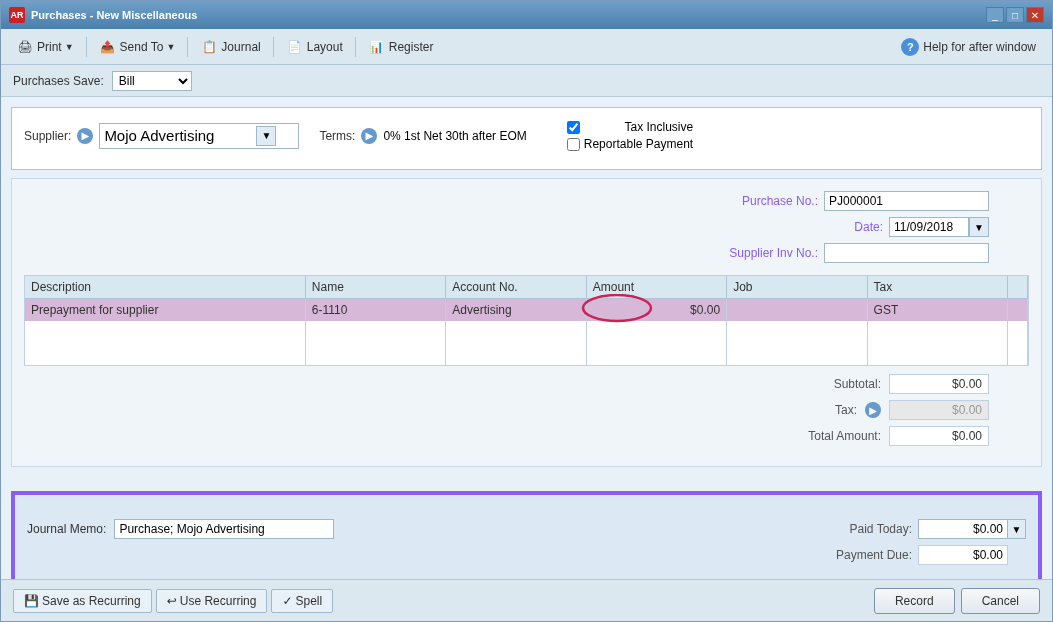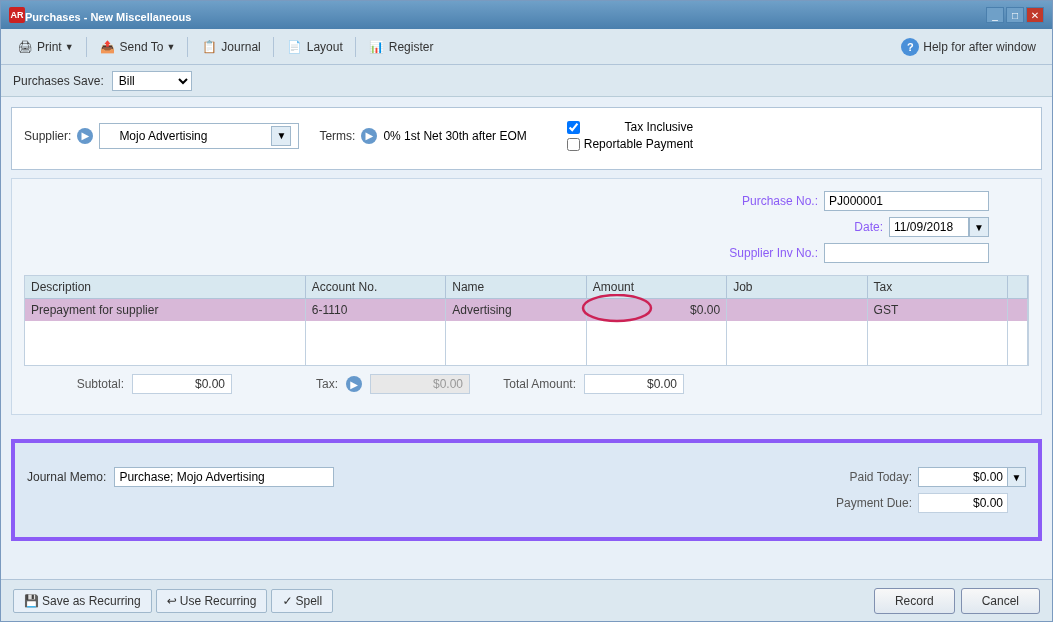--- a/index.html
+++ b/index.html
@@ -1,21 +1,21 @@
 <!DOCTYPE html>
 <html><head>
   <meta charset="utf-8">
   <style>
     * { box-sizing: border-box; margin: 0; padding: 0; font-family: 'Segoe UI', Tahoma, Arial, sans-serif; font-size: 12px; }
     body { background: #d0dce8; width: 1053px; height: 622px; overflow: hidden; }
     
     .window { width: 1053px; height: 622px; background: #f0f4f8; border: 1px solid #7a9abf; display: flex; flex-direction: column; }
     
     .title-bar { background: linear-gradient(to bottom, #6fa0c8, #4a7fad); color: white; padding: 4px 8px; display: flex; align-items: center; justify-content: space-between; height: 28px; }
-    .title-bar-left { display: flex; align-items: flex-end; }
+    .title-bar-left { display: flex; align-items: center; gap: 6px; }
     .title-icon { width: 16px; height: 16px; background: #cc2222; border-radius: 2px; display: flex; align-items: center; justify-content: center; color: white; font-size: 9px; font-weight: bold; }
     .title-text { color: white; font-size: 11px; font-weight: bold; }
     .title-controls { display: flex; gap: 2px; }
     .title-btn { width: 18px; height: 16px; background: #6fa0c8; border: 1px solid #4a7fad; color: white; cursor: pointer; display: flex; align-items: center; justify-content: center; font-size: 10px; }
     .title-btn.close { background: #c0392b; }
     
     .toolbar { background: #dce8f0; border-bottom: 1px solid #b0c4d8; padding: 4px 8px; display: flex; align-items: center; gap: 2px; height: 36px; }
     .toolbar-item { display: flex; align-items: center; gap: 3px; padding: 3px 6px; cursor: pointer; border: 1px solid transparent; background: transparent; color: #333; font-size: 12px; }
     .toolbar-separator { width: 1px; height: 20px; background: #b0c4d8; margin: 0 3px; }
     .toolbar-icon { width: 18px; height: 18px; display: flex; align-items: center; justify-content: center; }
@@ -52,21 +52,21 @@
     
     .table-area { margin-bottom: 8px; border: 1px solid #c0d0e0; }
     .table-header { display: grid; grid-template-columns: 2fr 1fr 1fr 1fr 1fr 1fr 20px; background: #d8e8f0; border-bottom: 1px solid #b0c4d8; }
     .th { padding: 4px 6px; border-right: 1px solid #b0c4d8; font-weight: normal; color: #333; }
     .table-row-selected { display: grid; grid-template-columns: 2fr 1fr 1fr 1fr 1fr 1fr 20px; background: #d8b8d8; }
     .table-row-empty { display: grid; grid-template-columns: 2fr 1fr 1fr 1fr 1fr 1fr 20px; background: white; height: 22px; }
     .table-row-empty2 { display: grid; grid-template-columns: 2fr 1fr 1fr 1fr 1fr 1fr 20px; background: white; height: 22px; }
     .td { padding: 4px 6px; border-right: 1px solid #c0d0e0; color: #333; }
     .td-amount { text-align: right; position: relative; }
     
-    .totals-section { display: flex; flex-direction: row; align-items: flex-end; padding-right: 40px; gap: 6px; margin-bottom: 8px; }
+    .totals-section { display: flex; flex-direction: column; align-items: flex-end; padding-right: 40px; gap: 6px; margin-bottom: 8px; }
     .total-row { display: flex; align-items: center; gap: 8px; }
     .total-label { text-align: right; min-width: 100px; color: #555; }
     .total-value { border: 1px solid #c0d0e0; background: white; padding: 2px 6px; text-align: right; width: 100px; color: #333; }
     .total-value-gray { border: 1px solid #c0d0e0; background: #e8e8e8; padding: 2px 6px; text-align: right; width: 100px; color: #999; }
     
     .bottom-panel { background: #dce8f4; border: 4px solid #8b5cf6; padding: 24px 12px; display: flex; align-items: flex-start; justify-content: space-between; margin-top: 24px; }
     .journal-memo { display: flex; align-items: center; gap: 8px; }
     .memo-input { border: 1px solid #a0b8cc; padding: 2px 4px; background: white; width: 220px; font-size: 12px; }
     .paid-section { display: flex; flex-direction: column; gap: 6px; }
     .paid-row { display: flex; align-items: center; gap: 6px; }
@@ -143,21 +143,21 @@
   </div>
 
   <div class="content-area">
 
     <div class="main-panel">
       <div class="supplier-row">
         <div class="supplier-group">
           <span class="label">Supplier:</span>
           <div class="arrow-circle">▶</div>
           <div class="supplier-input">
-            <input type="text" style="width: 150px; border: none; outline: none; font-size: 12px; margin-left: 15px;" value="Mojo Advertising">
+            <input type="text" style="width: 150px; border: none; outline: none; font-size: 15px;" value="Mojo Advertising">
             <div class="dropdown-arrow">▼</div>
           </div>
         </div>
         <div class="terms-group">
           <span class="label">Terms:</span>
           <div class="arrow-circle">▶</div>
           <span>0% 1st Net 30th after EOM</span>
         </div>
         <div class="checkbox-group">
           <div class="checkbox-item">
@@ -189,22 +189,22 @@
           <div class="form-field">
             <span class="field-label">Supplier Inv No.:</span>
             <input type="text" class="field-input" style="">
           </div>
         </div>
       </div>
 
       <div class="table-area">
         <div class="table-header">
           <div class="th">Description</div>
+          <div class="th">Name</div>
           <div class="th">Account No.</div>
-          <div class="th">Name</div>
           <div class="th">Amount</div>
           <div class="th">Job</div>
           <div class="th">Tax</div>
           <div class="th"></div>
         </div>
         <div class="table-row-selected">
           <div class="td">Prepayment for supplier</div>
           <div class="td">6-1110</div>
           <div class="td">Advertising</div>
           <div class="td td-amount" style="position:relative;">

